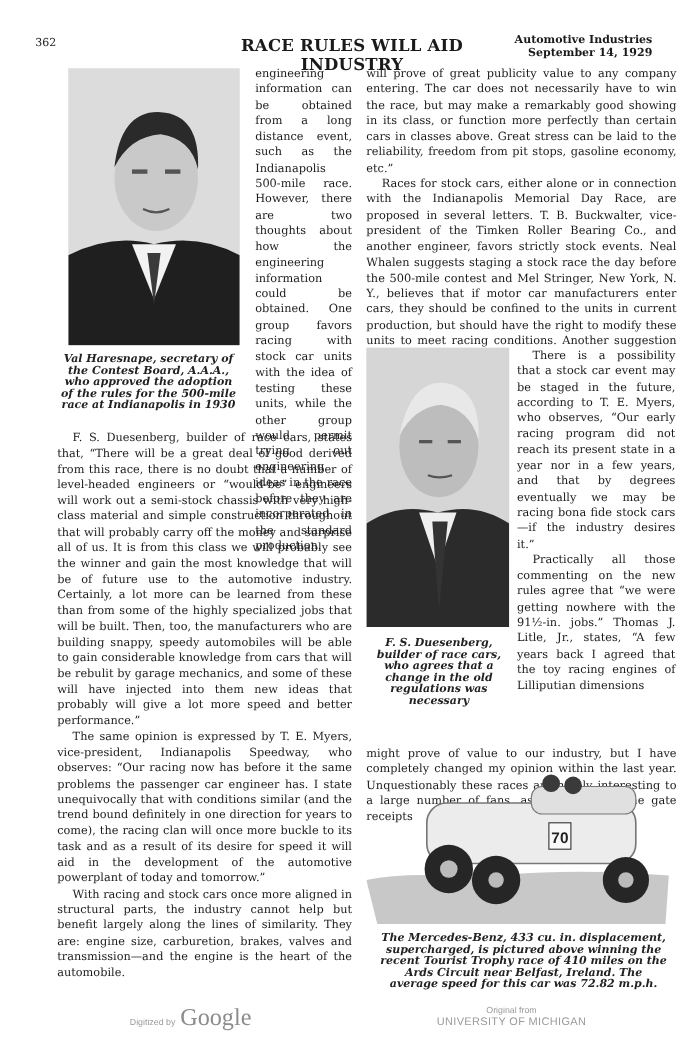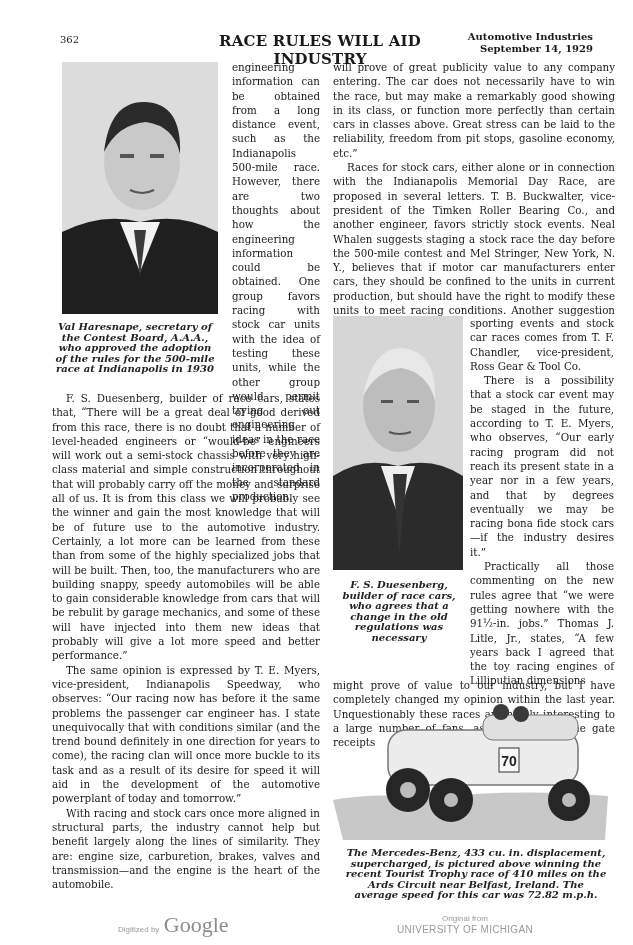--- a/index.html
+++ b/index.html
@@ -1,19 +1,19 @@
 <!DOCTYPE html>
 <html><head>
 <meta charset="utf-8">
 <style>
   html, body { margin:0; padding:0; background:#ffffff; }
   body { width:633px; height:945px; position:relative; overflow:hidden;
          font-family:"DejaVu Serif", "Liberation Serif", serif; color:#1a1a1a; }
   .abs { position:absolute; }
-  .pagenum { left:32px; top:34px; font-size:10px;margin-left:28px; }
+  .pagenum { left:32px; top:34px; font-size:10px; }
   .runhead { left:200px; top:32px; width:240px; text-align:center; font-size:15px; font-weight:bold; letter-spacing:0.2px; }
   .journal { right:40px; top:31px; text-align:right; font-weight:bold; font-size:10px; line-height:12px; }
   .body { font-size:10.3px; line-height:14.3px; text-align:justify; }
   .body p { margin:0; text-indent:14px; }
   .body p.noindent { text-indent:0; }
   .narrow { left:232px; top:60px; width:88px; font-size:10.3px; line-height:14.3px; text-align:justify; }
   .col1 { left:52px; top:391px; width:268px; }
   .col2 { left:333px; top:60px; width:282px; }
   .col2b { left:470px; top:316px; width:144px; }
   .col2c { left:333px; top:678px; width:282px; }
@@ -74,21 +74,20 @@
     <ellipse cx="66" cy="90" rx="36" ry="46" fill="#bdbdbd"></ellipse>
     <path d="M30 80 Q40 30 70 32 Q104 36 102 84 Q94 56 68 52 Q44 54 30 80 Z" fill="#e8e8e8"></path>
     <rect x="48" y="84" width="12" height="3" fill="#555"></rect>
     <rect x="74" y="84" width="12" height="3" fill="#555"></rect>
     <path d="M56 116 Q66 120 78 116" stroke="#555" stroke-width="2" fill="none"></path>
   </svg>
 </div>
 <div class="abs caption" style="left:333px; top:580px; width:132px;">F. S. Duesenberg, builder of race cars, who agrees that a change in the old regulations was necessary</div>
 
 <div class="abs body col2b">
-  <p class="noindent">sporting events and stock car races comes from T. F. Chandler, vice-president, Ross Gear &amp; Tool Co.</p>
   <p>There is a possibility that a stock car event may be staged in the future, according to T. E. Myers, who observes, “Our early racing program did not reach its present state in a year nor in a few years, and that by degrees eventually we may be racing bona fide stock cars—if the industry desires it.”</p>
   <p>Practically all those commenting on the new rules agree that “we were getting nowhere with the 91½-in. jobs.” Thomas J. Litle, Jr., states, “A few years back I agreed that the toy racing engines of Lilliputian dimensions</p>
 </div>
 
 <div class="abs body col2c">
   <p class="noindent">might prove of value to our industry, but I have completely changed my opinion within the last year. Unquestionably these races are highly interesting to a large number of fans, as evidenced by the gate receipts</p>
 </div>
 
 <div class="abs" style="left:333px; top:700px; width:280px; height:140px;">
   <svg width="280" height="140" viewBox="0 0 280 140">

